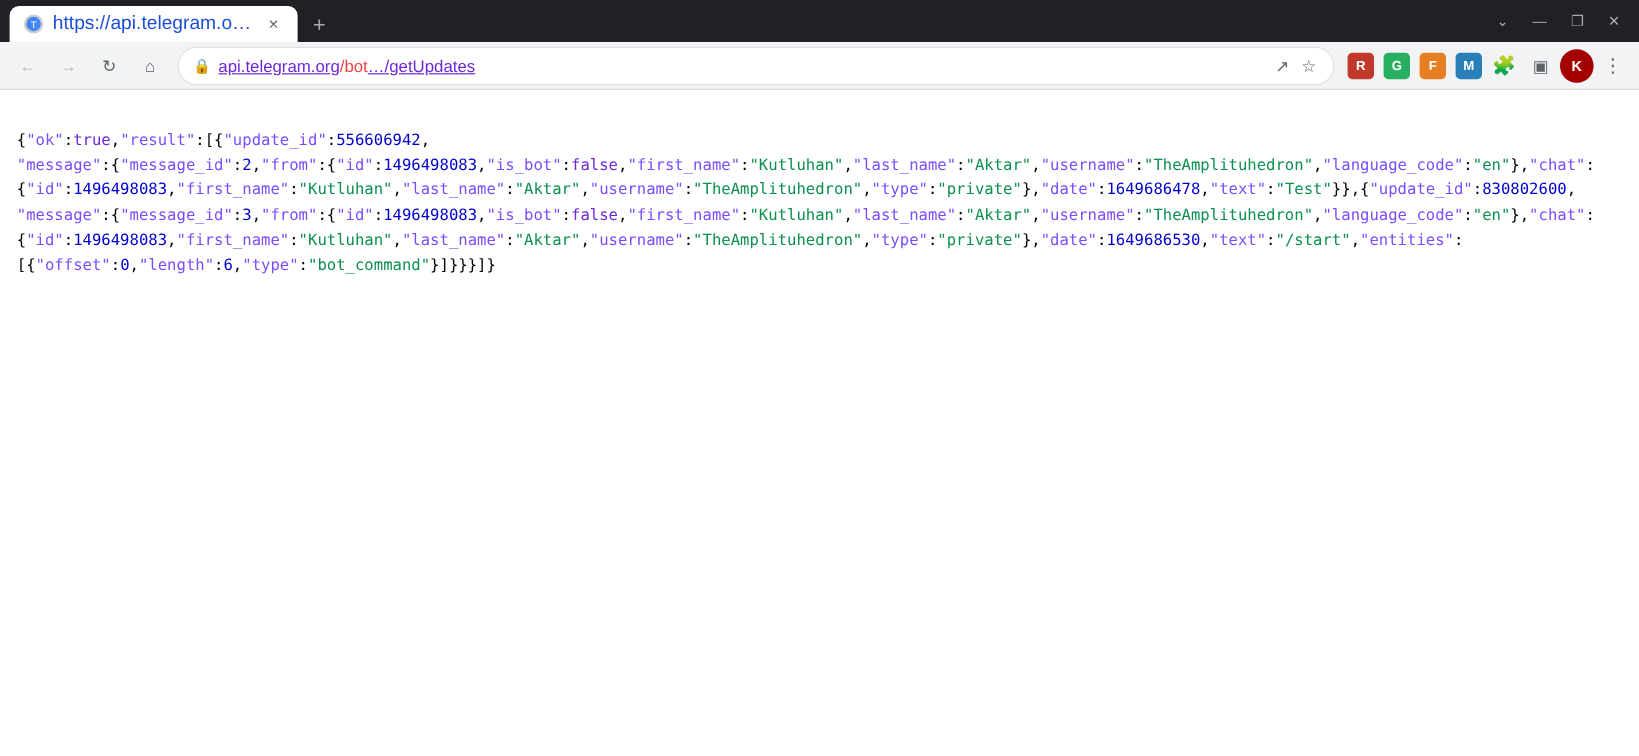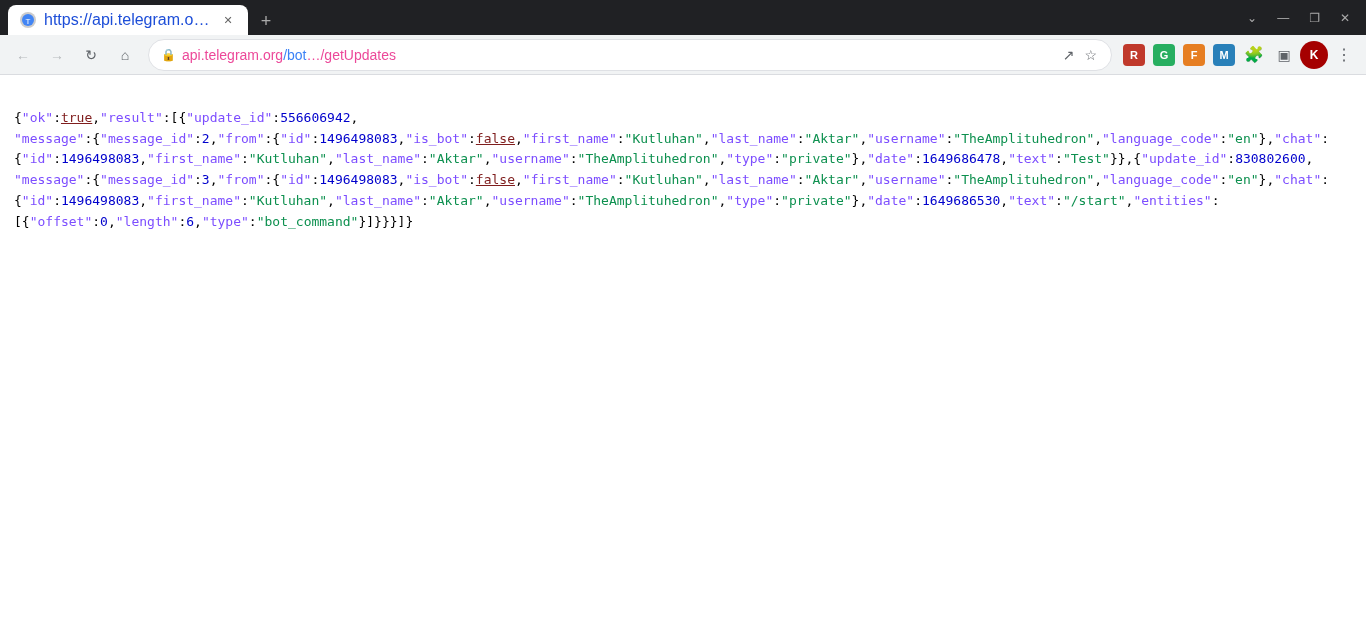--- a/index.html
+++ b/index.html
@@ -115,24 +115,25 @@
       color: #5f6368;
     }
     .address-text {
       flex: 1;
       font-size: 14px;
       color: #202124;
       white-space: nowrap;
       overflow: hidden;
     }
     .address-highlight {
-      color: #3b82f6;
+      color: #ef4444;
     }
     .address-dim {
-      color: #ec4899;
+      color: #6d28d9;
+      text-decoration: underline;
     }
     .bookmark-btn {
       font-size: 14px;
       color: #5f6368;
       cursor: pointer;
       padding: 2px;
     }
     .share-btn {
       font-size: 14px;
       color: #5f6368;
@@ -185,21 +186,21 @@
       height: calc(630px - 35px - 40px);
       overflow: auto;
       word-break: break-all;
       white-space: pre-wrap;
     }
 
     
     .json-key { color: #7c4dff; }
     .json-string { color: #0d904f; }
     .json-number { color: #0000cc; }
-    .json-bool { color: #7f1d1d; text-decoration: underline; }
+    .json-bool { color: #6d28d9; }
     .json-bracket { color: #000; }
   </style>
 </head>
 <body>
 
 <div class="titlebar">
   <div class="tab-bar">
     <div class="tab">
       <div class="tab-favicon">
         <svg width="14" height="14" viewBox="0 0 14 14">

